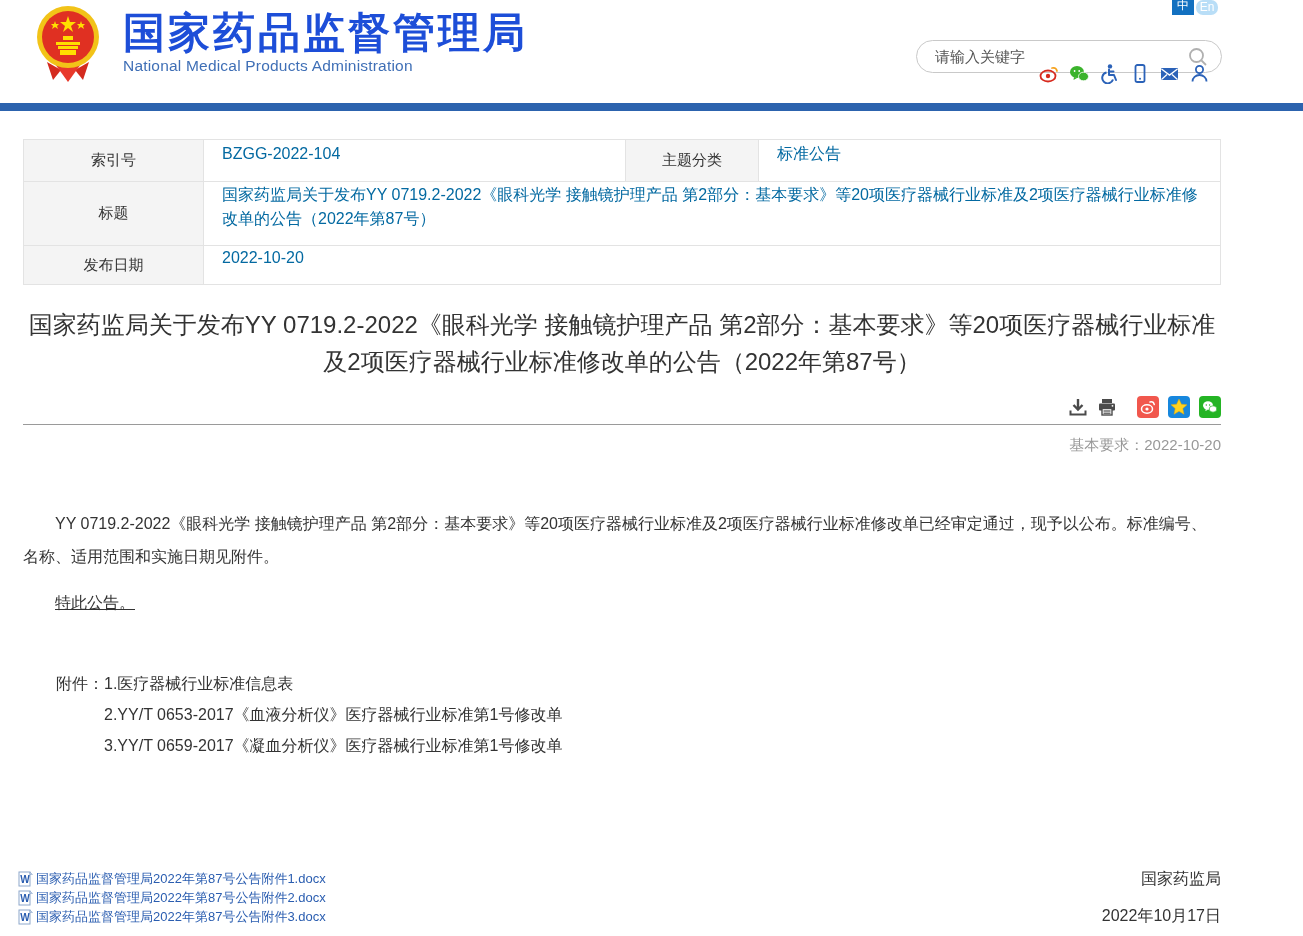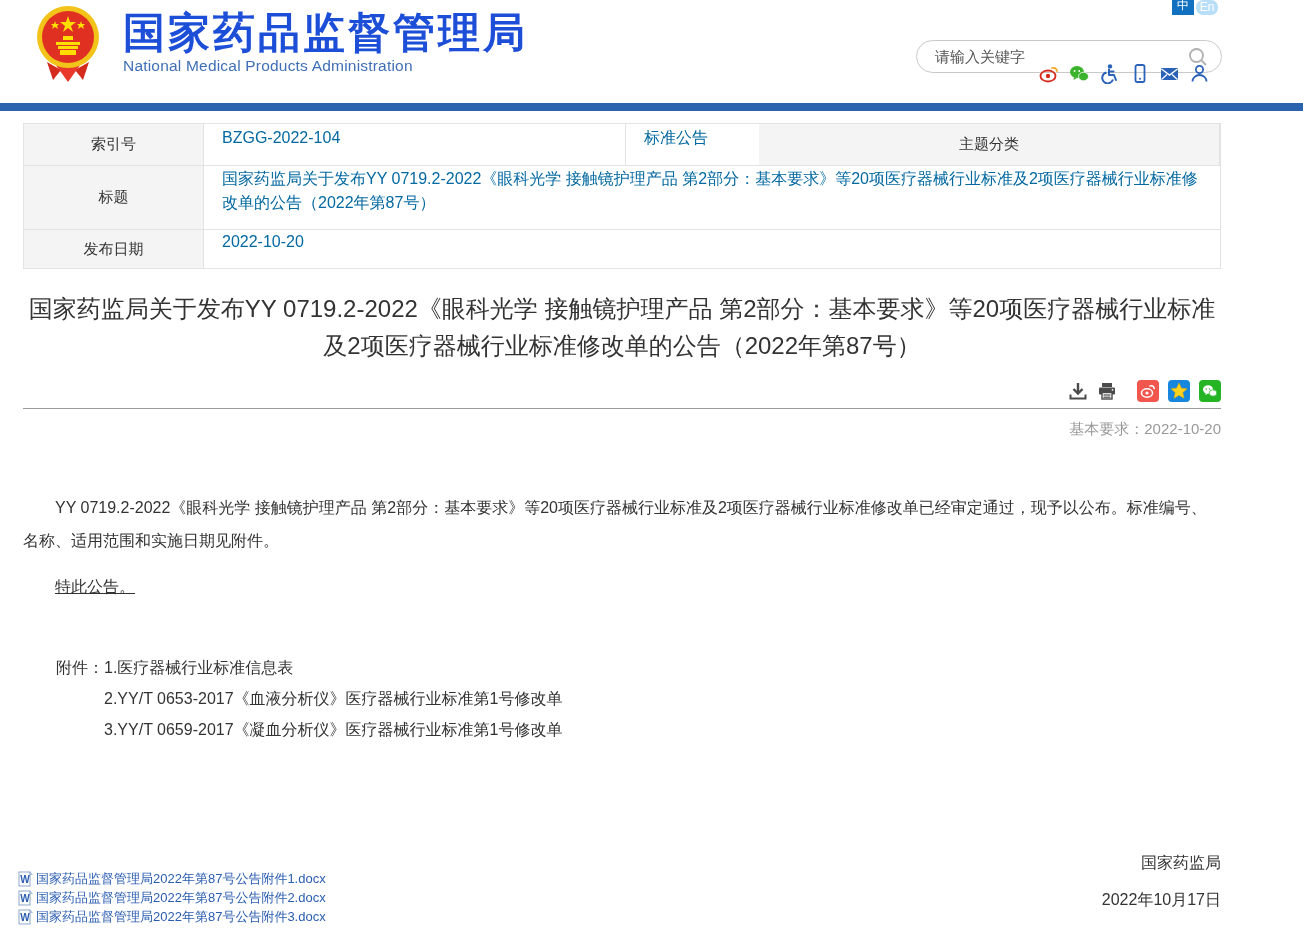--- a/index.html
+++ b/index.html
@@ -51,21 +51,21 @@
     display: flex; align-items: center; gap: 9px;
   }
   .qicon { width: 21px; height: 21px; display: inline-flex; align-items: center; justify-content: center; cursor: pointer; }
 
   .blue-bar { height: 8px; background: #2c63ae; width: 100%; }
 
   
   .content { width: 1198px; margin: 0 auto 0 23px; }
 
   .meta-table {
-    margin-top: 12px;
+    margin-top: 28px;
     display: grid;
     grid-template-columns: 180px 422px 133px 1fr;
     grid-template-rows: 42px 64px 38px;
     border: 1px solid #e3e3e3;
     font-size: 15px;
   }
   .mt-cell { border-right: 1px solid #e3e3e3; border-bottom: 1px solid #e3e3e3; display: flex; align-items: center; }
   .mt-cell.last-col { border-right: none; }
   .mt-cell.last-row { border-bottom: none; }
   .mt-label { background: #f4f4f4; justify-content: center; color: #333; }
@@ -209,22 +209,22 @@
   </div>
 </div>
 
 <div class="blue-bar"></div>
 
 <div class="content">
 
   <div class="meta-table">
     <div class="mt-cell mt-label">索引号</div>
     <div class="mt-cell mt-value">BZGG-2022-104</div>
+    <div class="mt-cell mt-label">主题分类</div>
     <div class="mt-cell mt-value last-col">标准公告</div>
-    <div class="mt-cell mt-label">主题分类</div>
 
     <div class="mt-cell mt-label">标题</div>
     <div class="mt-cell mt-value mt-span3 last-col">国家药监局关于发布YY 0719.2-2022《眼科光学 接触镜护理产品 第2部分：基本要求》等20项医疗器械行业标准及2项医疗器械行业标准修改单的公告（2022年第87号）</div>
 
     <div class="mt-cell mt-label last-row">发布日期</div>
     <div class="mt-cell mt-value mt-span3 last-col last-row">2022-10-20</div>
   </div>
 
   <h1 class="article-title">国家药监局关于发布YY 0719.2-2022《眼科光学 接触镜护理产品 第2部分：基本要求》等20项医疗器械行业标准及2项医疗器械行业标准修改单的公告（2022年第87号）</h1>
 

